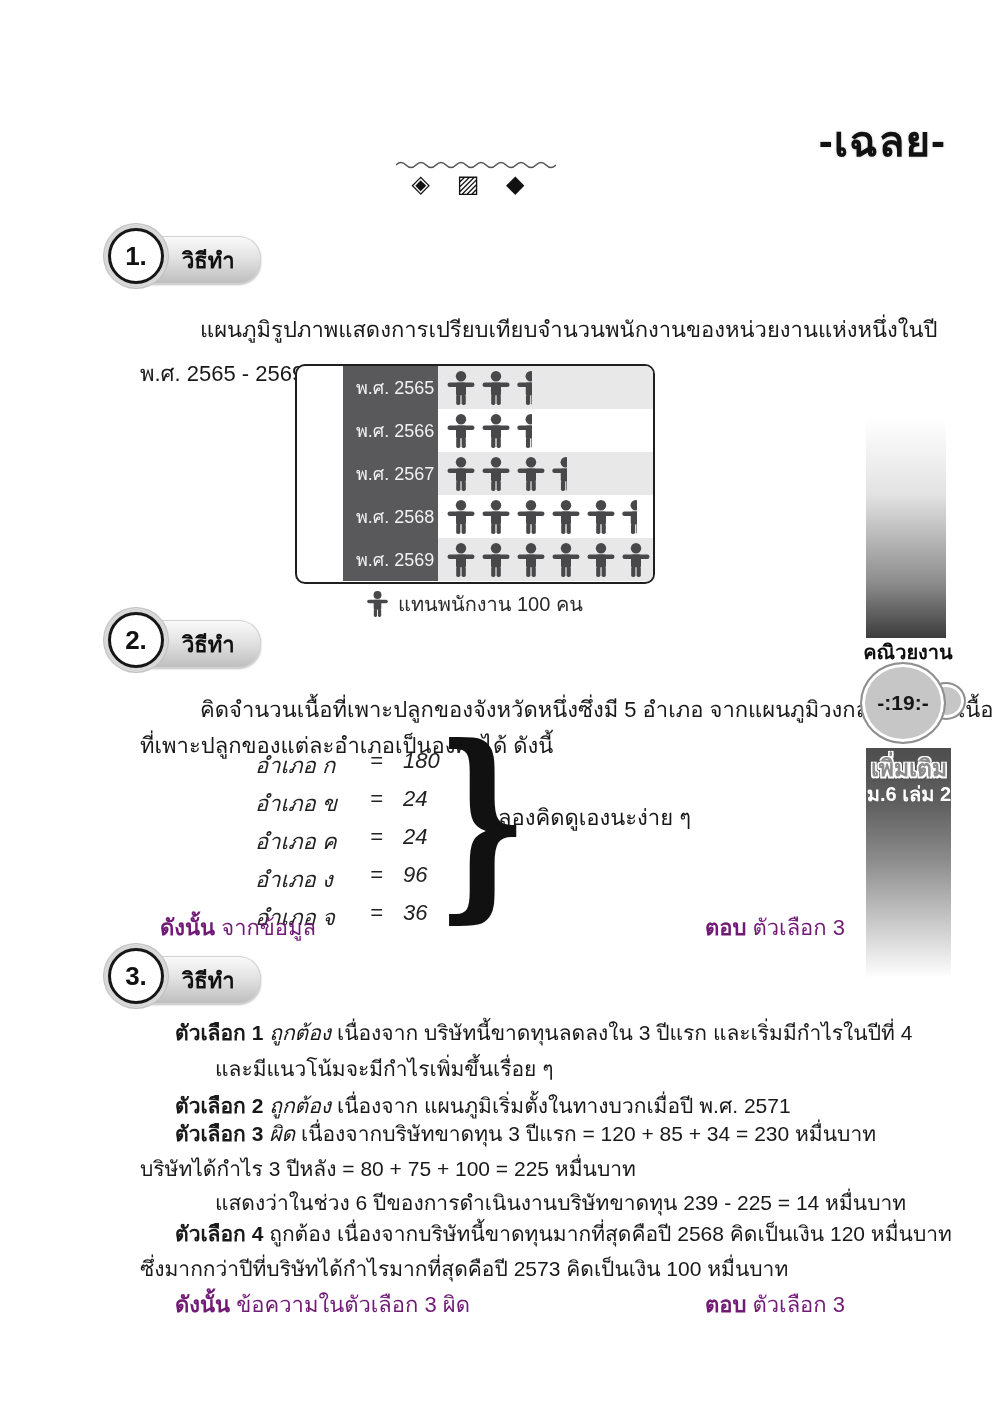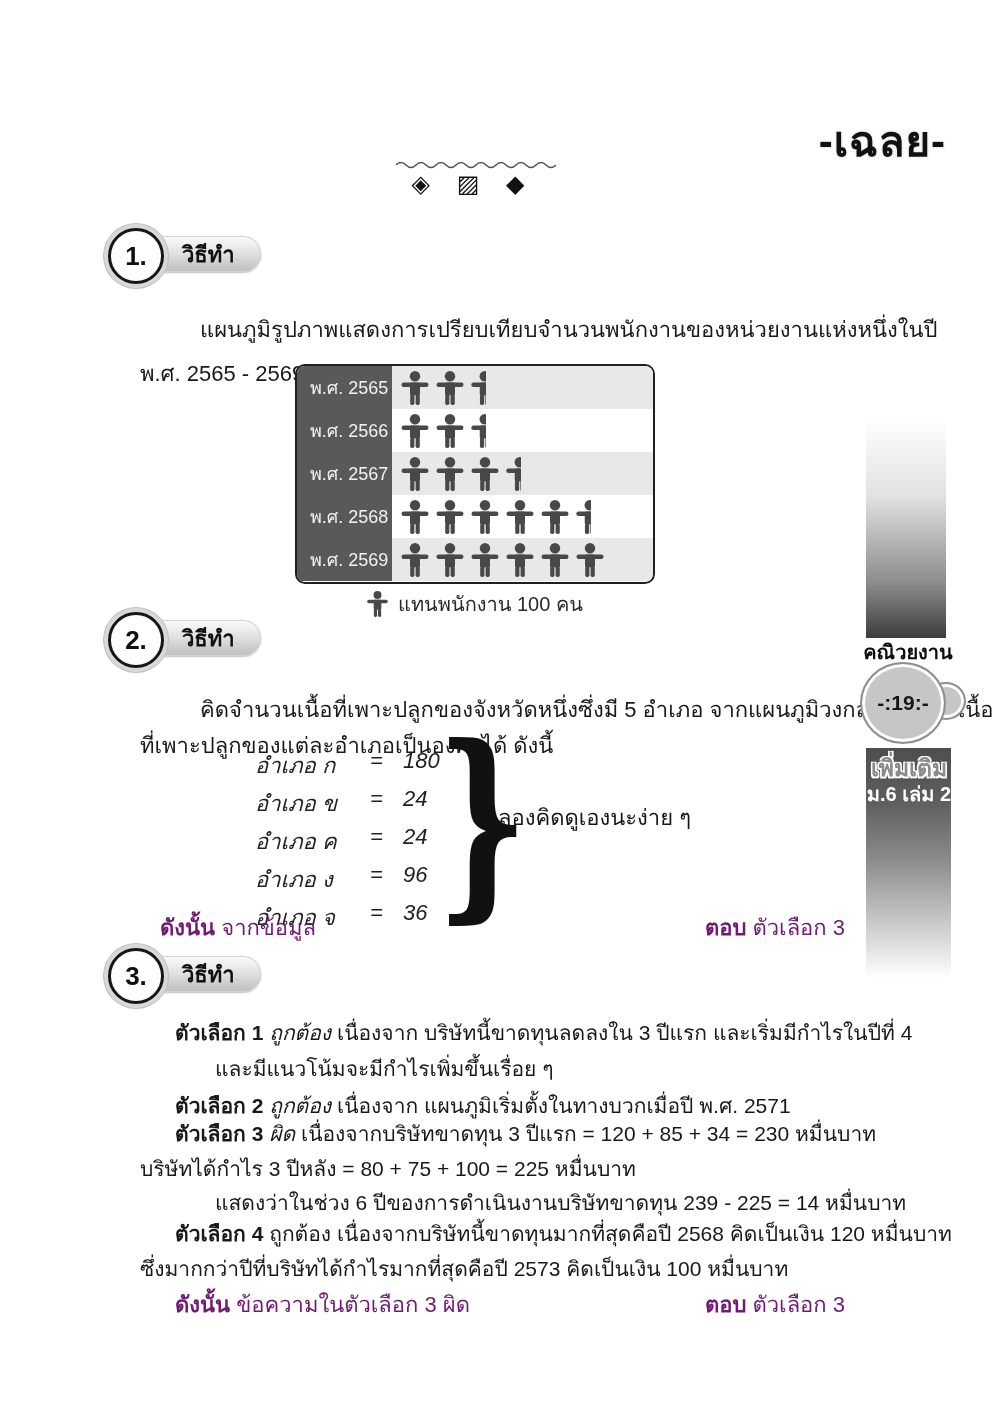--- a/index.html
+++ b/index.html
@@ -10,37 +10,37 @@
   
   .title { position:absolute; top:108px; left:0; width:946px; text-align:right;
            font-size:42px; font-weight:800; letter-spacing:1px; color:#111;
            text-shadow:0 0 3px #cfcfcf; }
   .wave { position:absolute; top:160px; left:396px; width:160px; height:10px; }
   .ornaments { position:absolute; top:170px; left:0; width:946px; text-align:center;
                font-size:24px; color:#111; letter-spacing:10px; }
 
   
   .badge { position:absolute; left:108px; width:270px; height:56px; }
-  .badge-pill { position:absolute; left:30px; top:8px; height:36px; min-width:120px;
+  .badge-pill { position:absolute; left:30px; top:8px; height:48px; min-width:120px;
                 padding:0 26px 0 44px; border-radius:12px 22px 22px 12px;
                 background:linear-gradient(180deg,#fbfbfb 0%,#e3e3e3 45%,#bdbdbd 100%);
                 box-shadow:0 1px 2px rgba(0,0,0,.25), inset 0 0 0 1px #d2d2d2;
                 display:flex; align-items:center; font-size:22px; font-weight:700; color:#111; }
   .badge-circle { position:absolute; left:0; top:0; width:56px; height:56px; border-radius:50%;
                   background:#fff; border:3px solid #161616;
                   box-shadow:0 0 0 4px #d8d8d8, 0 0 0 5px #bfbfbf;
                   display:flex; align-items:center; justify-content:center;
                   font-size:26px; font-weight:800; color:#111; }
 
   .para { position:absolute; font-size:22px; color:#191919; white-space:nowrap;margin-top:14px; }
 
   
   .chart { position:absolute; left:295px; top:364px; width:360px; height:220px;
            border:2.5px solid #1f1f1f; border-radius:10px; overflow:hidden; background:#fff; }
-  .chart-row { display:flex; height:43px; }
+  .chart-row { display:flex; height:43px;padding-left:46px; }
   .chart-row .chart-label { width:95px; background:#59595b; color:#f2f2f2; font-size:18px;
                             display:flex; align-items:center; padding-left:13px; flex:none; }
   .chart-row .chart-icons { flex:1; display:flex; align-items:center; gap:7px;
                             padding-left:9px; background:#fff; }
   .chart-row.alt .chart-icons { background:#e8e8e8; }
   .person { fill:#48484b; display:block; }
   .chart-legend { position:absolute; left:295px; top:588px; width:360px; display:flex;
                   justify-content:center; align-items:center; gap:10px; font-size:20px; color:#2a2a2a; }
 
   

